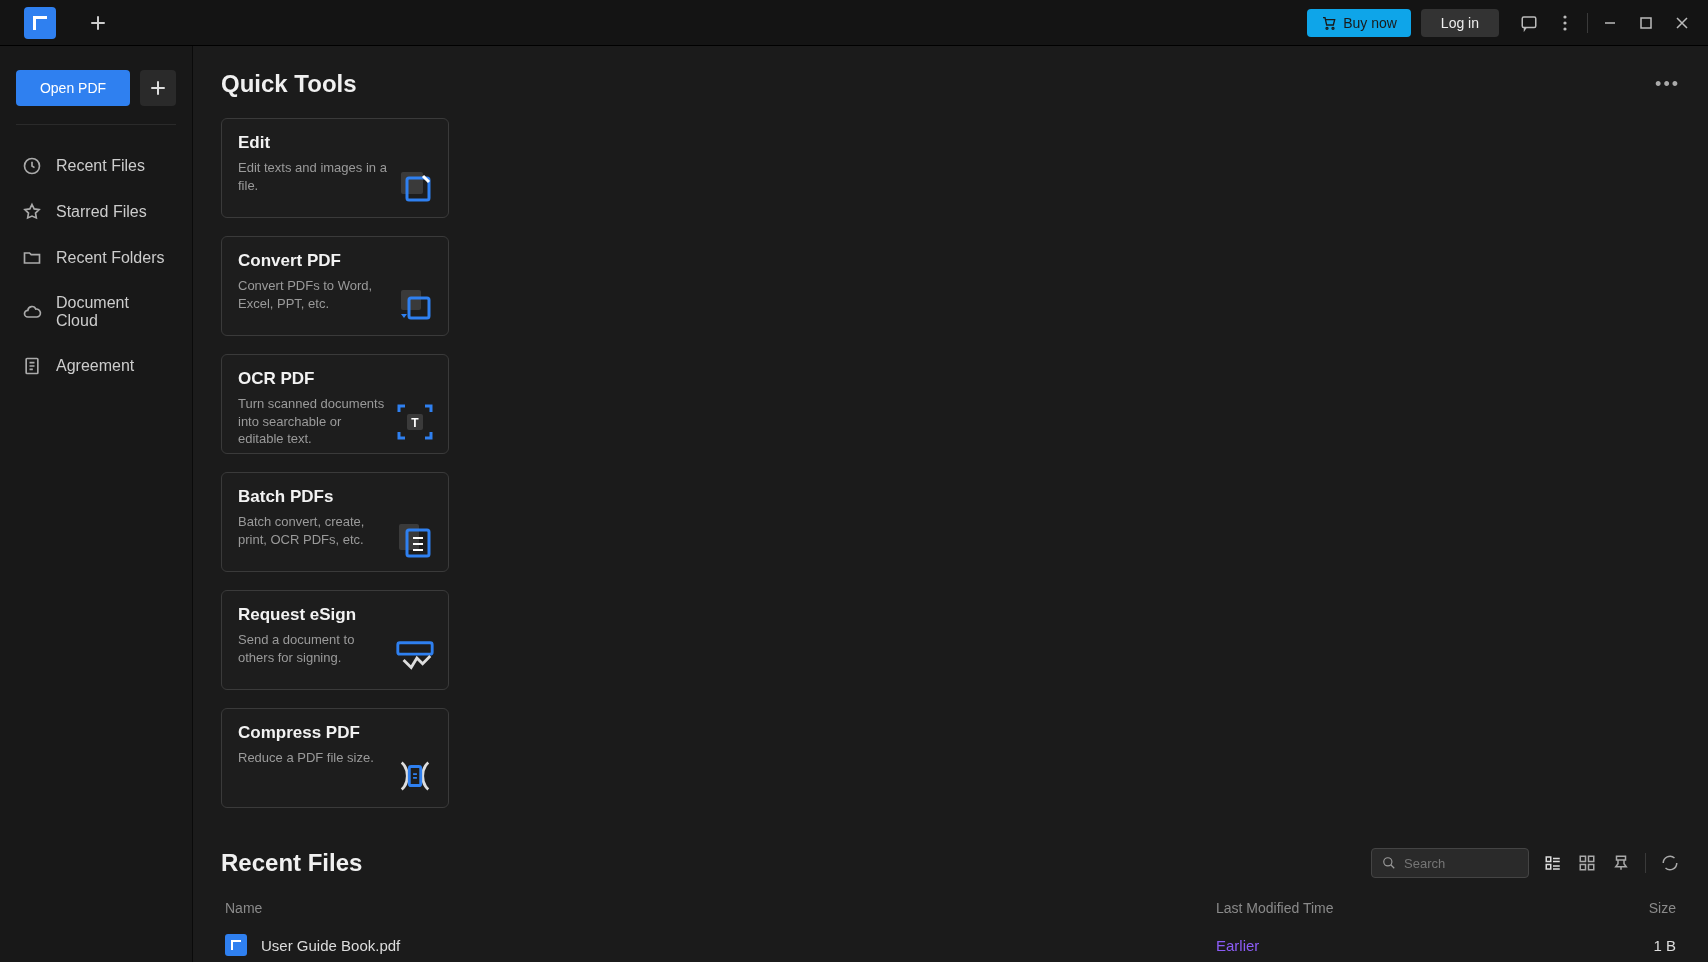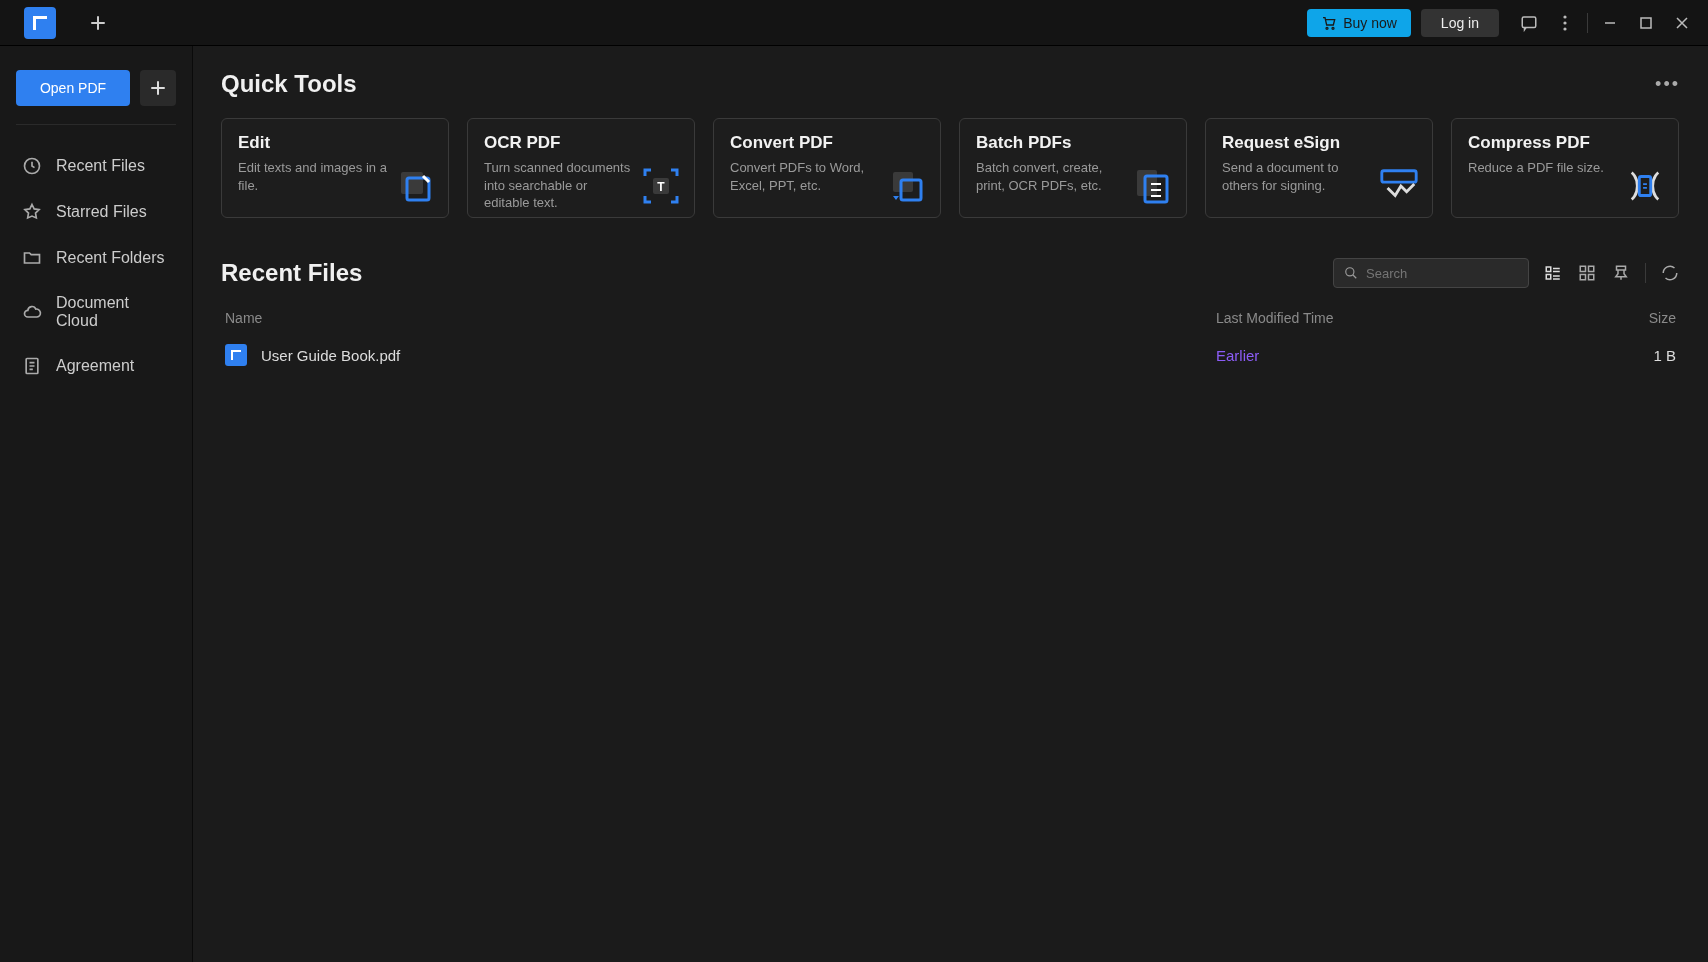--- a/index.html
+++ b/index.html
@@ -113,21 +113,21 @@
     overflow:auto;
   }
   .section-head {
     display:flex;align-items:center;justify-content:space-between;
     margin-bottom: 20px;
   }
   .section-title { font-size:24px;font-weight:600;color:#f0f0f0;}
   .dots { color:#aaa;font-size:18px;letter-spacing:2px;}
 
   .cards {
-    display:flex;flex-wrap:wrap;gap:18px;margin-bottom:40px;
+    display:flex;flex-wrap:wrap;gap:18px;margin-bottom:40px;flex-direction:column;
   }
   .card {
     width: 228px;
     height: 100px;
     border:1px solid #3a3a3a;
     border-radius:6px;
     padding:14px 16px;
     position:relative;
     background:#1d1d1d;
   }
@@ -140,21 +140,21 @@
   }
 
   
   .recent-head {
     display:flex;align-items:center;justify-content:space-between;margin-bottom:14px;
   }
   .recent-tools { display:flex;align-items:center;gap:14px;}
   .search-box {
     display:flex;align-items:center;gap:8px;
     background:#2a2a2a;border:1px solid #444;border-radius:4px;
-    padding:4px 10px;width:196px;height:30px;
+    padding:4px 10px;width:158px;height:30px;
   }
   .search-box input {
     background:transparent;border:none;outline:none;color:#ccc;width:100%;font-size:13px;
   }
   .tool-icon { color:#aaa;width:20px;height:20px;display:flex;align-items:center;justify-content:center;}
   .tool-sep { width:1px;height:20px;background:#3a3a3a;}
 
   
   .table-head {
     display:flex;color:#8a8a8a;font-size:14px;padding:8px 4px;border-bottom:0;
@@ -301,38 +301,38 @@
         <div class="card-desc">Edit texts and images in a file.</div>
         <div class="card-icon">
           <svg width="40" height="40" viewBox="0 0 40 40">
               <rect x="6" y="6" width="22" height="22" rx="2" fill="#3a3a3a"></rect>
               <rect x="12" y="12" width="22" height="22" rx="2" fill="none" stroke="#2f80f0" stroke-width="3"></rect>
               <path d="M28 10l6 6" stroke="#fff" stroke-width="3"></path>
             </svg>
         </div>
       </div>
       <div class="card">
+        <div class="card-title">Convert PDF</div>
+        <div class="card-desc">Convert PDFs to Word, Excel, PPT, etc.</div>
+        <div class="card-icon">
+          <svg width="40" height="40" viewBox="0 0 40 40">
+              <rect x="6" y="6" width="20" height="20" rx="2" fill="#3a3a3a"></rect>
+              <rect x="14" y="14" width="20" height="20" rx="2" fill="none" stroke="#2f80f0" stroke-width="3"></rect>
+              <path d="M6 30h6l-3 4-3-4z" fill="#2f80f0"></path>
+            </svg>
+        </div>
+      </div>
+      <div class="card">
         <div class="card-title">OCR PDF</div>
         <div class="card-desc">Turn scanned documents into searchable or editable text.</div>
         <div class="card-icon">
           <svg width="40" height="40" viewBox="0 0 40 40">
               <path d="M4 10V4h6M30 4h6v6M36 30v6h-6M10 36H4v-6" stroke="#2f80f0" stroke-width="3" fill="none"></path>
               <rect x="12" y="12" width="16" height="16" rx="2" fill="#3a3a3a"></rect>
               <text x="20" y="25" text-anchor="middle" fill="#fff" font-size="12" font-weight="bold">T</text>
-            </svg>
-        </div>
-      </div>
-      <div class="card">
-        <div class="card-title">Convert PDF</div>
-        <div class="card-desc">Convert PDFs to Word, Excel, PPT, etc.</div>
-        <div class="card-icon">
-          <svg width="40" height="40" viewBox="0 0 40 40">
-              <rect x="6" y="6" width="20" height="20" rx="2" fill="#3a3a3a"></rect>
-              <rect x="14" y="14" width="20" height="20" rx="2" fill="none" stroke="#2f80f0" stroke-width="3"></rect>
-              <path d="M6 30h6l-3 4-3-4z" fill="#2f80f0"></path>
             </svg>
         </div>
       </div>
       <div class="card">
         <div class="card-title">Batch PDFs</div>
         <div class="card-desc">Batch convert, create, print, OCR PDFs, etc.</div>
         <div class="card-icon">
           <svg width="40" height="40" viewBox="0 0 40 40">
               <rect x="4" y="4" width="20" height="26" rx="2" fill="#3a3a3a"></rect>
               <rect x="12" y="10" width="22" height="26" rx="2" fill="none" stroke="#2f80f0" stroke-width="3"></rect>

